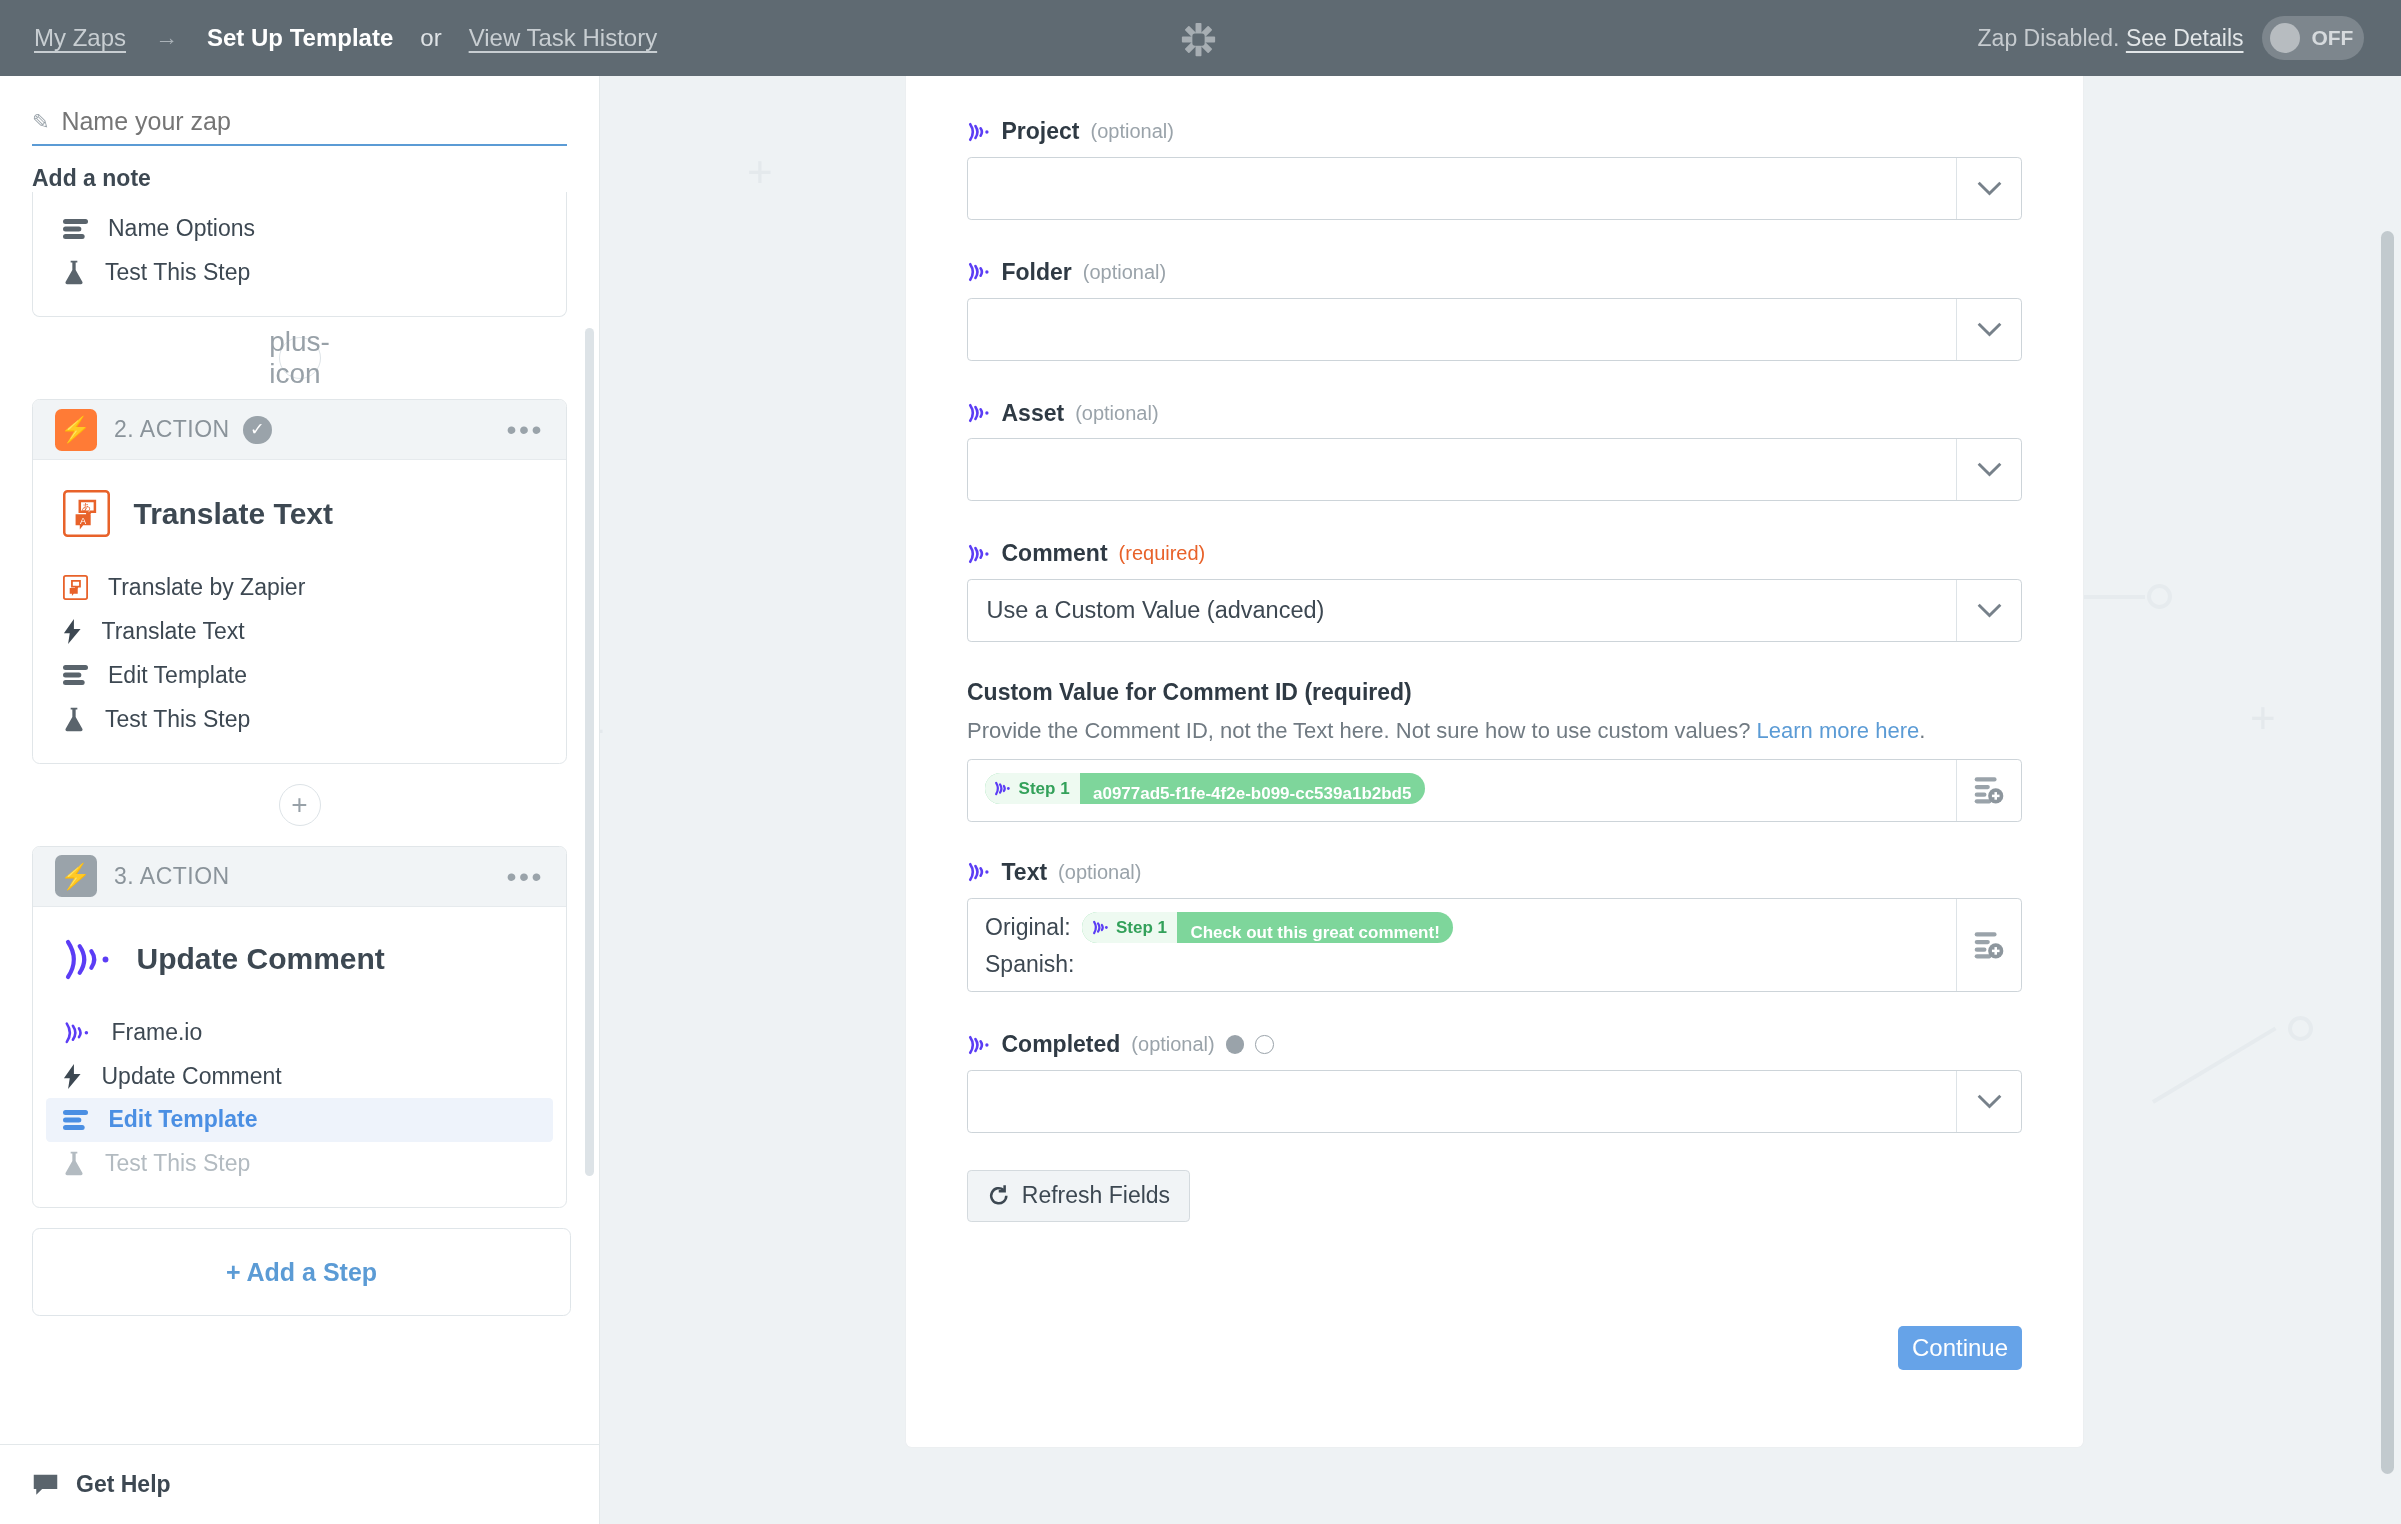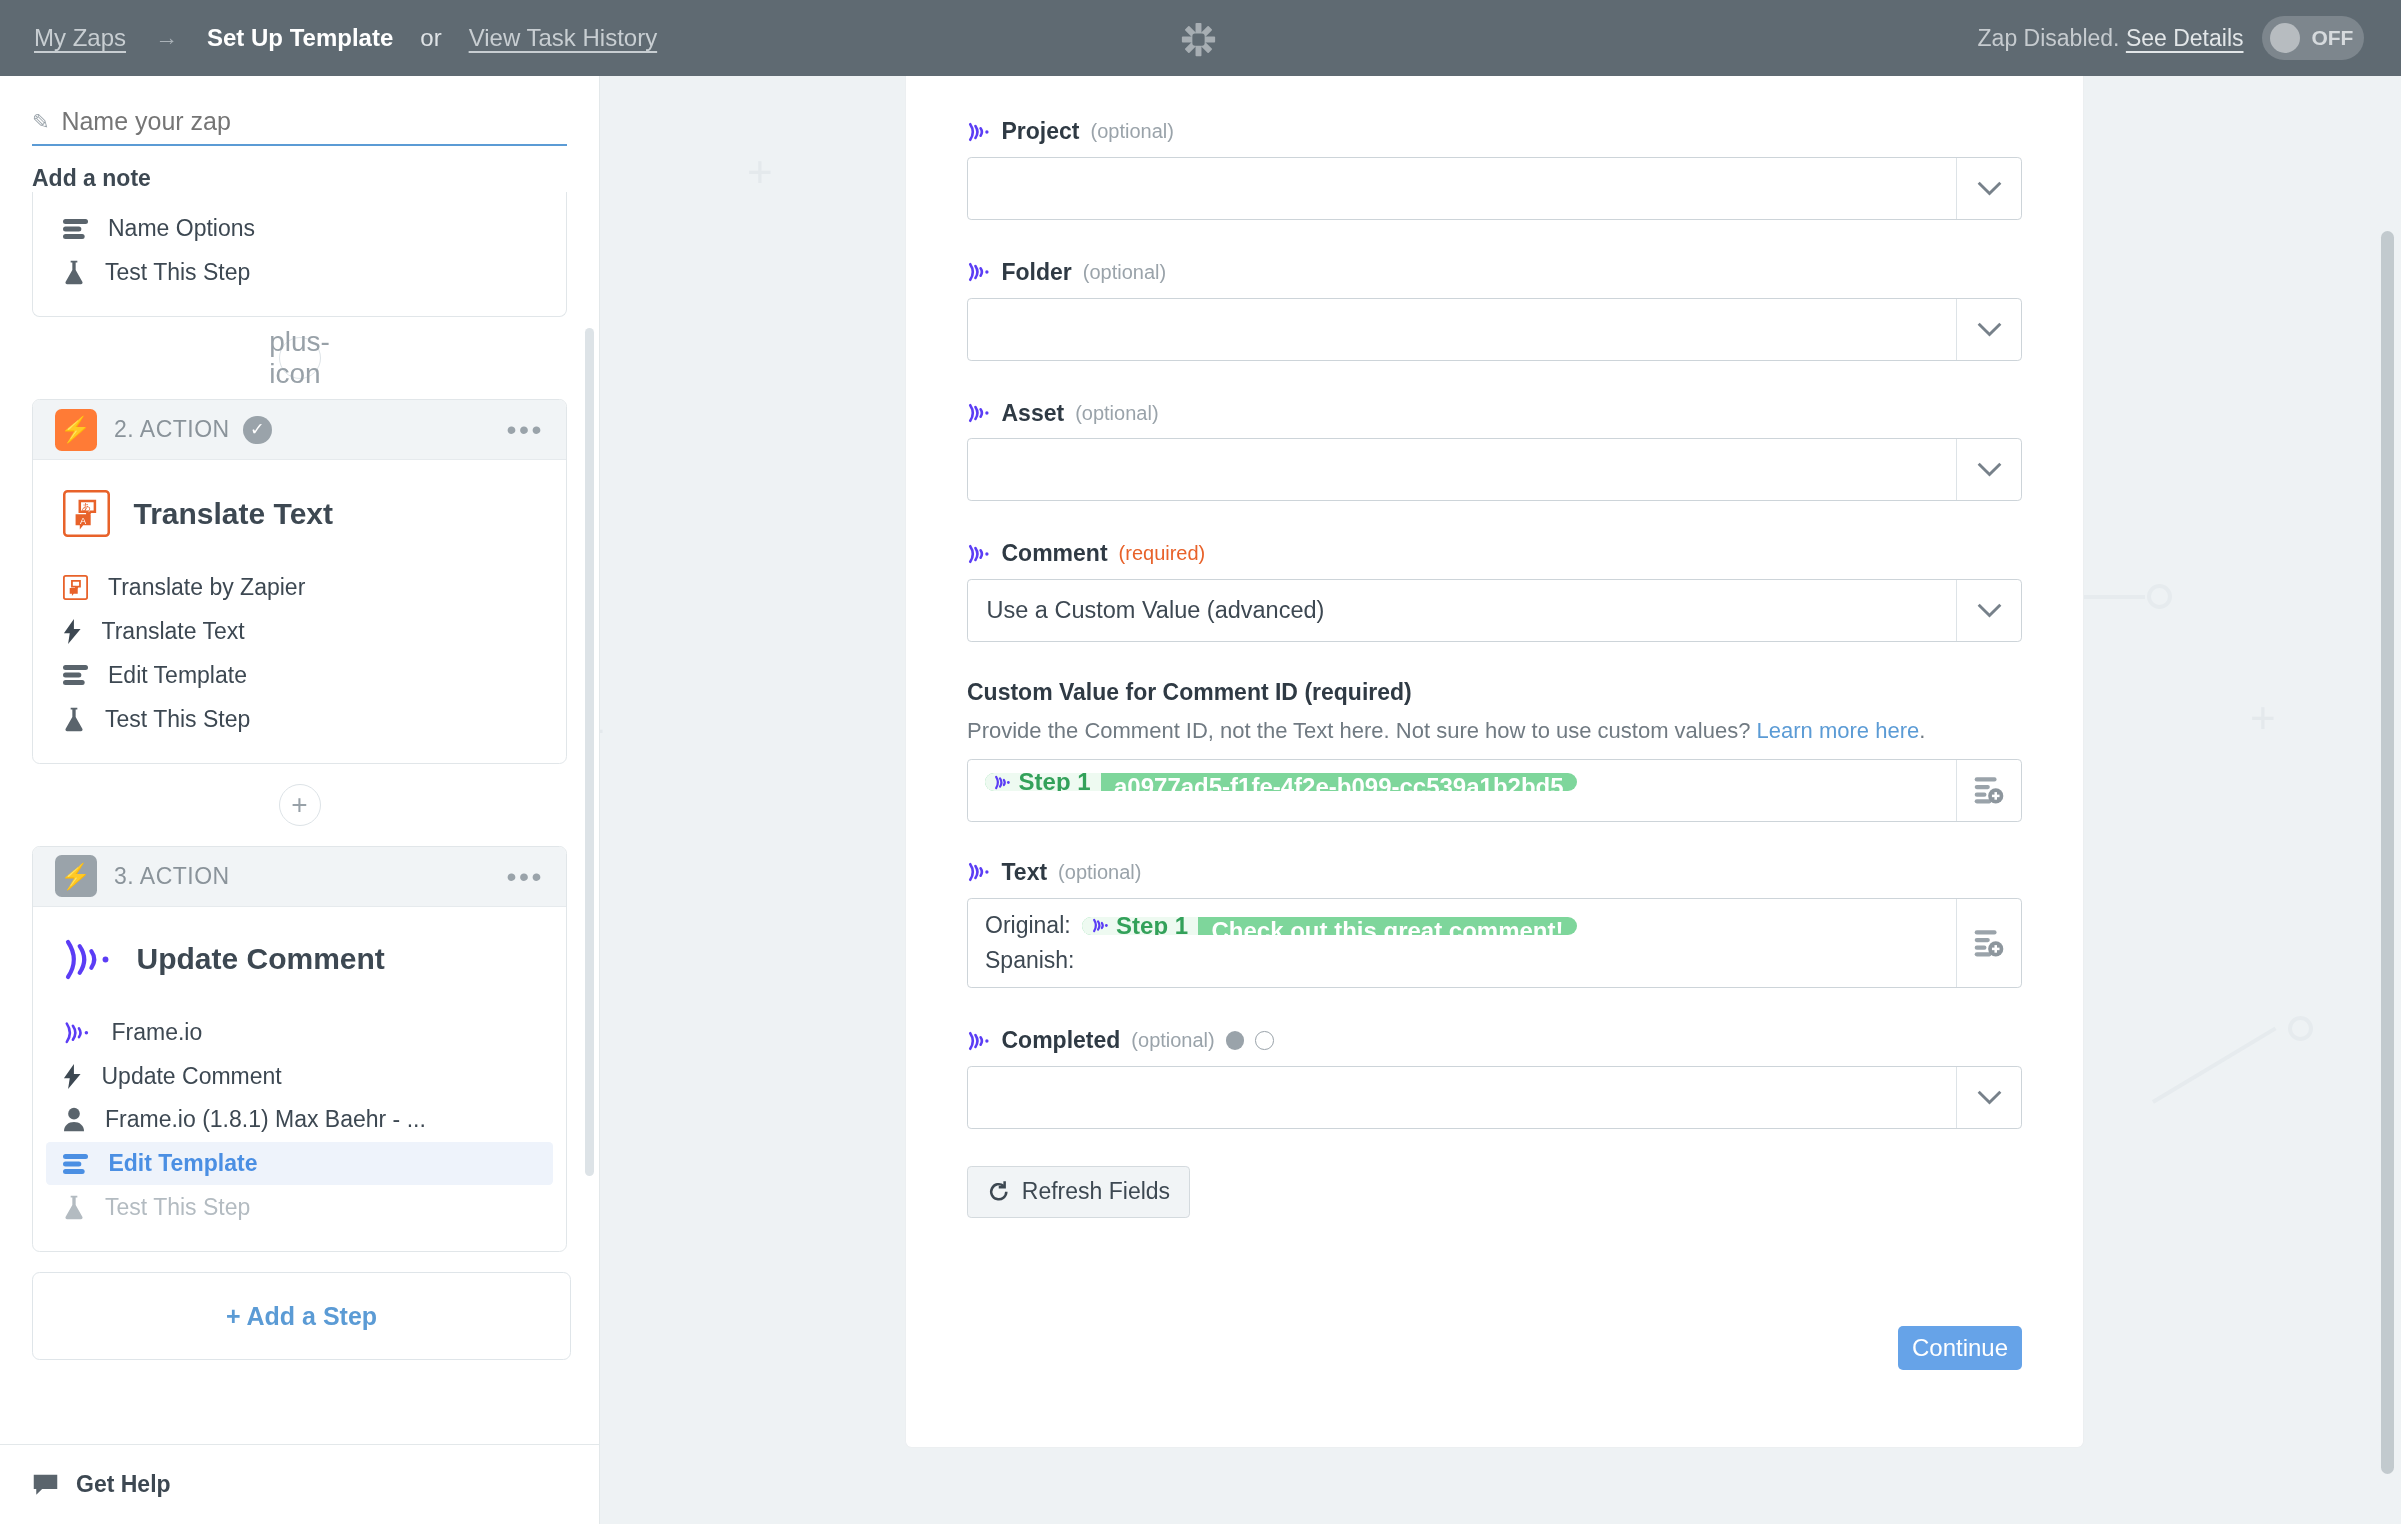--- a/index.html
+++ b/index.html
@@ -182,23 +182,23 @@
     min-height: 63px; border: 0.8px solid #cdd4d9; border-radius: 4.2px;
     display: flex; align-items: stretch; background: #fff;
   }
   .input-area { flex: 1; padding: 13.4px 17px; display: flex; flex-direction: column; gap: 7.6px; }
   .input-btn {
     width: 65px; border-left: 0.8px solid #dde3e7;
     display: flex; align-items: center; justify-content: center; cursor: pointer;
   }
 
   .token {
-    display: inline-flex; align-items: flex-start; height: 18px;
+    display: inline-flex; align-items: flex-end; height: 31px;
     background: #7ed69b; border-radius: 17.6px; overflow: hidden;
-    font-size: 24px; font-weight: bold; color: #fff; max-width: max-content;
+    font-size: 17px; font-weight: bold; color: #fff; max-width: max-content;
   }
   .token-head {
     display: flex; align-items: center; gap: 6.7px; height: 100%;
     background: #eefaf1; color: #33a15a; padding: 0 10px 0 8.4px;
   }
   .token-body { padding: 0 13.4px; white-space: nowrap; }
 
   .tok-row { display: flex; align-items: center; gap: 11.8px; }
   .tok-prefix { font-size: 23px; color: #3d4852; }
 
@@ -391,27 +391,20 @@
           </g>
           <circle cx="51" cy="27" r="4" fill="#5b3df5"></circle>
         </svg>
         <span>Frame.io</span>
       </div>
       <div class="card-row">
         <svg width="18.5" height="25" viewBox="0 0 22 30">
           <path d="M13 0L1 17h7l-2 13L21 12h-8z" fill="#3d4852"></path>
         </svg>
         <span>Update Comment</span>
-      </div>
-      <div class="card-row">
-        <svg width="22" height="25" viewBox="0 0 26 30">
-          <circle cx="13" cy="8" r="7" fill="#5a646c"></circle>
-          <path d="M1 29c0-7 5.5-11 12-11s12 4 12 11z" fill="#5a646c"></path>
-        </svg>
-        <span>Frame.io (1.8.1) Max Baehr - ...</span>
       </div>
       <div class="card-row active">
         <svg width="25" height="22" viewBox="0 0 30 26">
           <rect x="0" y="1" width="30" height="6" rx="3" fill="#4b8fe3"></rect>
           <rect x="0" y="10" width="22" height="6" rx="3" fill="#4b8fe3"></rect>
           <rect x="0" y="19" width="26" height="6" rx="3" fill="#4b8fe3"></rect>
         </svg>
         <span>Edit Template</span>
       </div>
       <div class="card-row disabled">

